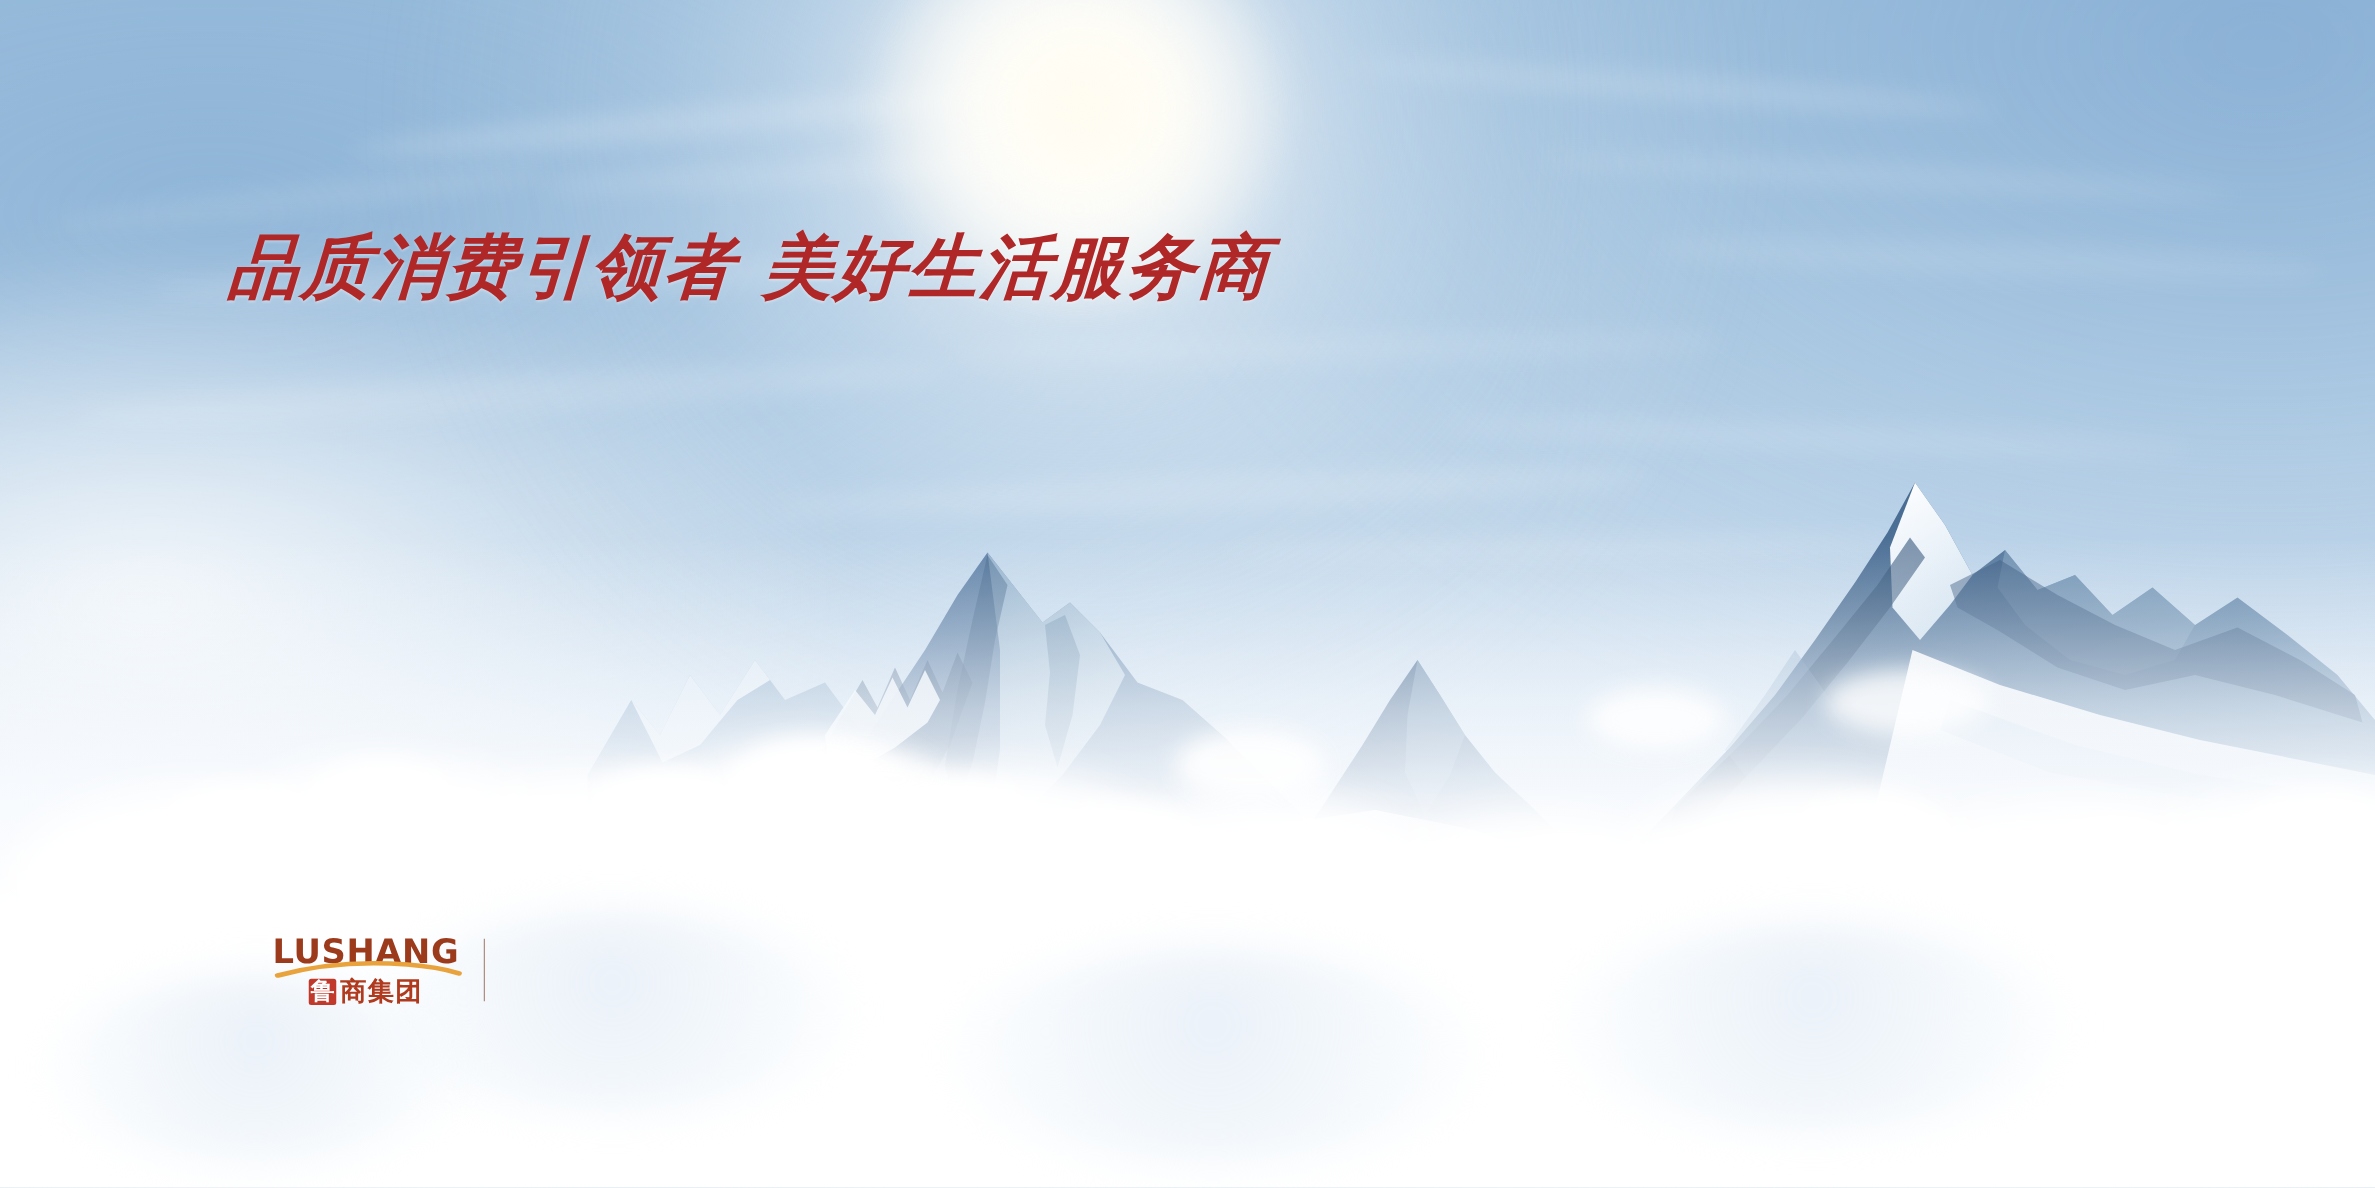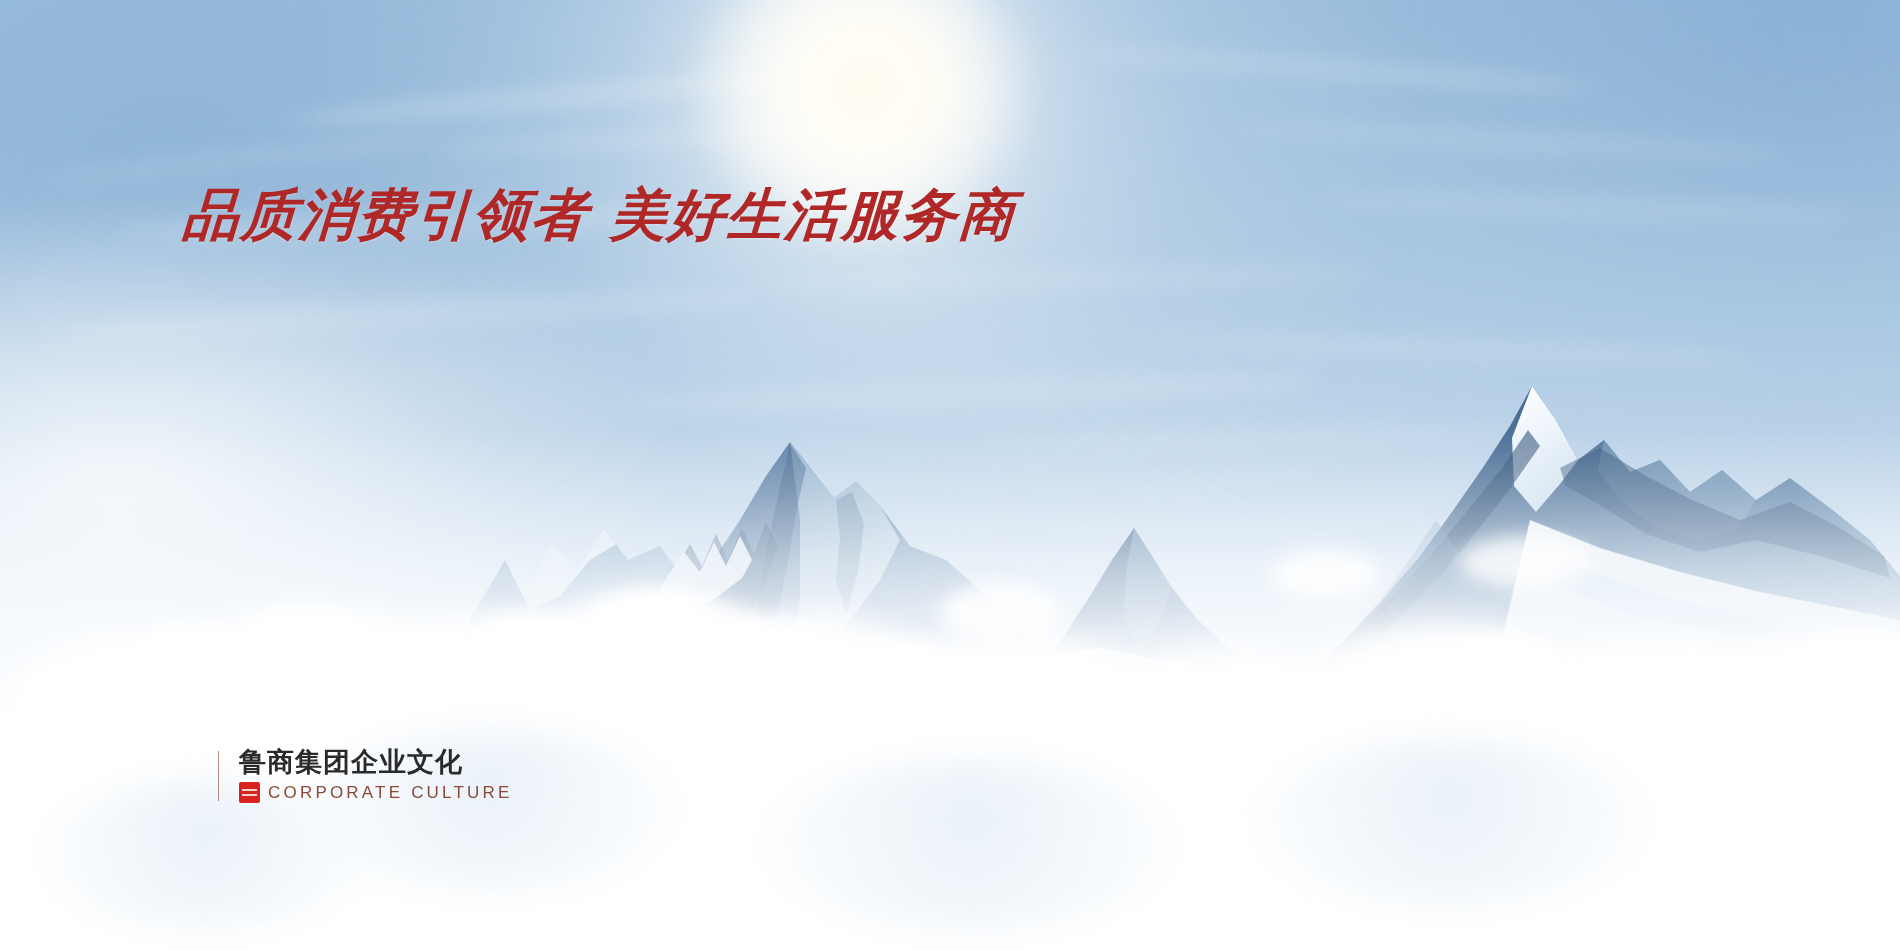--- a/index.html
+++ b/index.html
@@ -519,26 +519,31 @@
     <div class="puff tight" style="left:1460px; top:106px; width:130px; height:52px; opacity:.8;"></div>
     <div class="puff tight" style="left:640px;  top:170px; width:110px; height:48px; opacity:.8;"></div>
   </div>
 
   <div class="headline-group">
     <div class="mission-slogan">品质消费引领者  美好生活服务商</div>
   </div>
 
   <div class="logo-lockup">
 
-
-    <div class="lockup-divider"></div>
-
-    <div class="brand-right">
-      <div class="culture-cn">鲁商集团企业文化</div>
-      <div class="culture-en-row">
-        <span class="seal-icon"></span>
-        <span class="culture-en">CORPORATE  CULTURE</span>
+    <div class="brand-left">
+      <div class="brand-latin-wrap">
+        <div class="brand-latin">LUSHANG</div>
+        <svg class="brand-swoosh" viewBox="0 0 130 16" preserveAspectRatio="none">
+          <path d="M2,13 C30,3 62,0 92,3 C106,4.4 118,7 128,11" fill="none" stroke="#e8a33d" stroke-width="4.2" stroke-linecap="round"></path>
+        </svg>
+      </div>
+      <div class="brand-cn-row">
+        <span class="brand-cn-badge">鲁</span>
+        <span class="brand-cn-rest">商集团</span>
       </div>
     </div>
 
+    <div class="lockup-divider"></div>
+
+
   </div>
 
 </div>
 
 </body></html>

